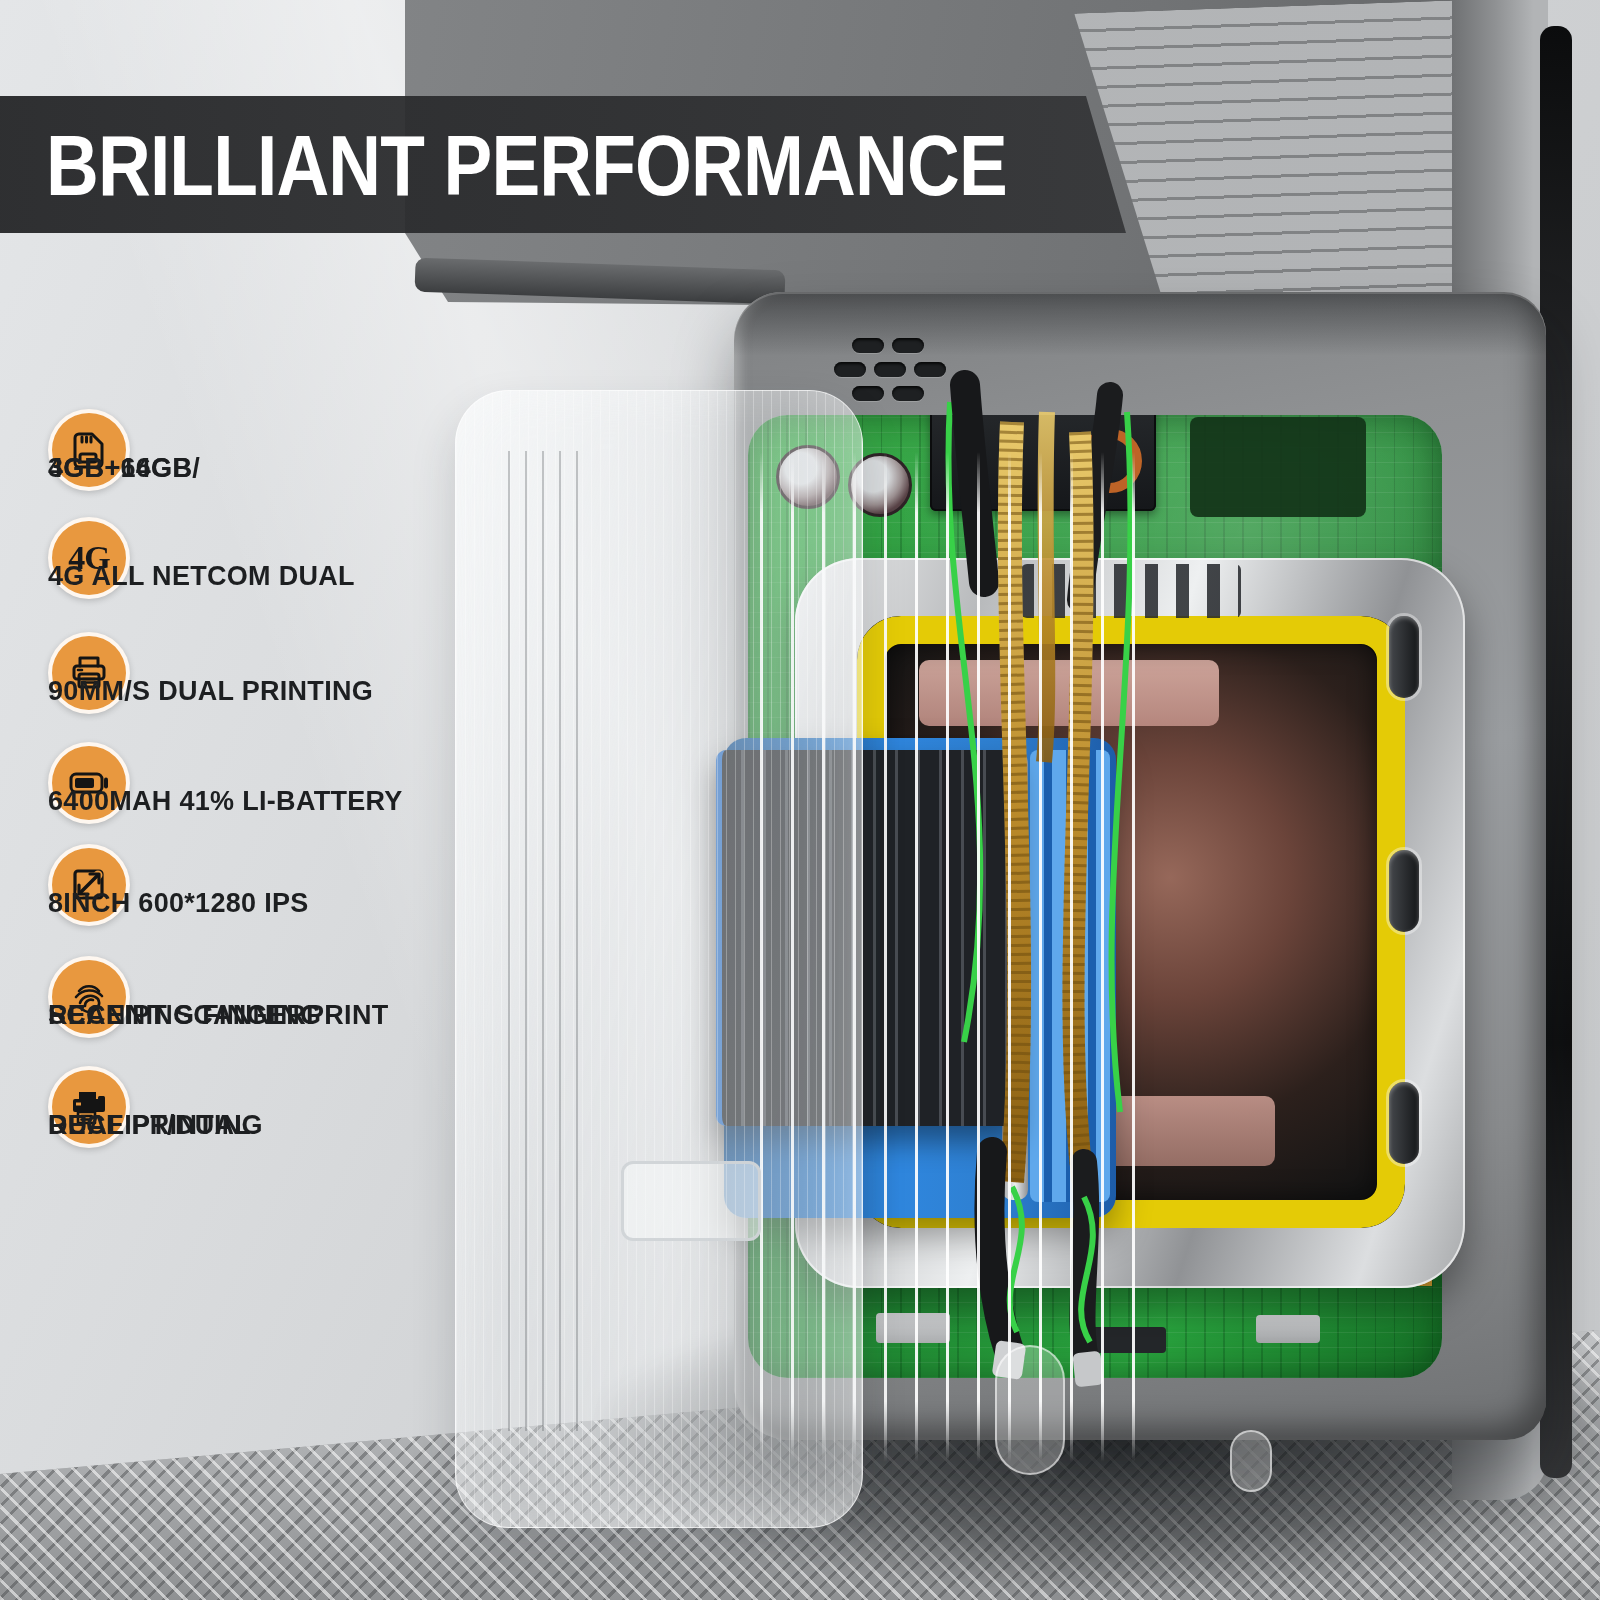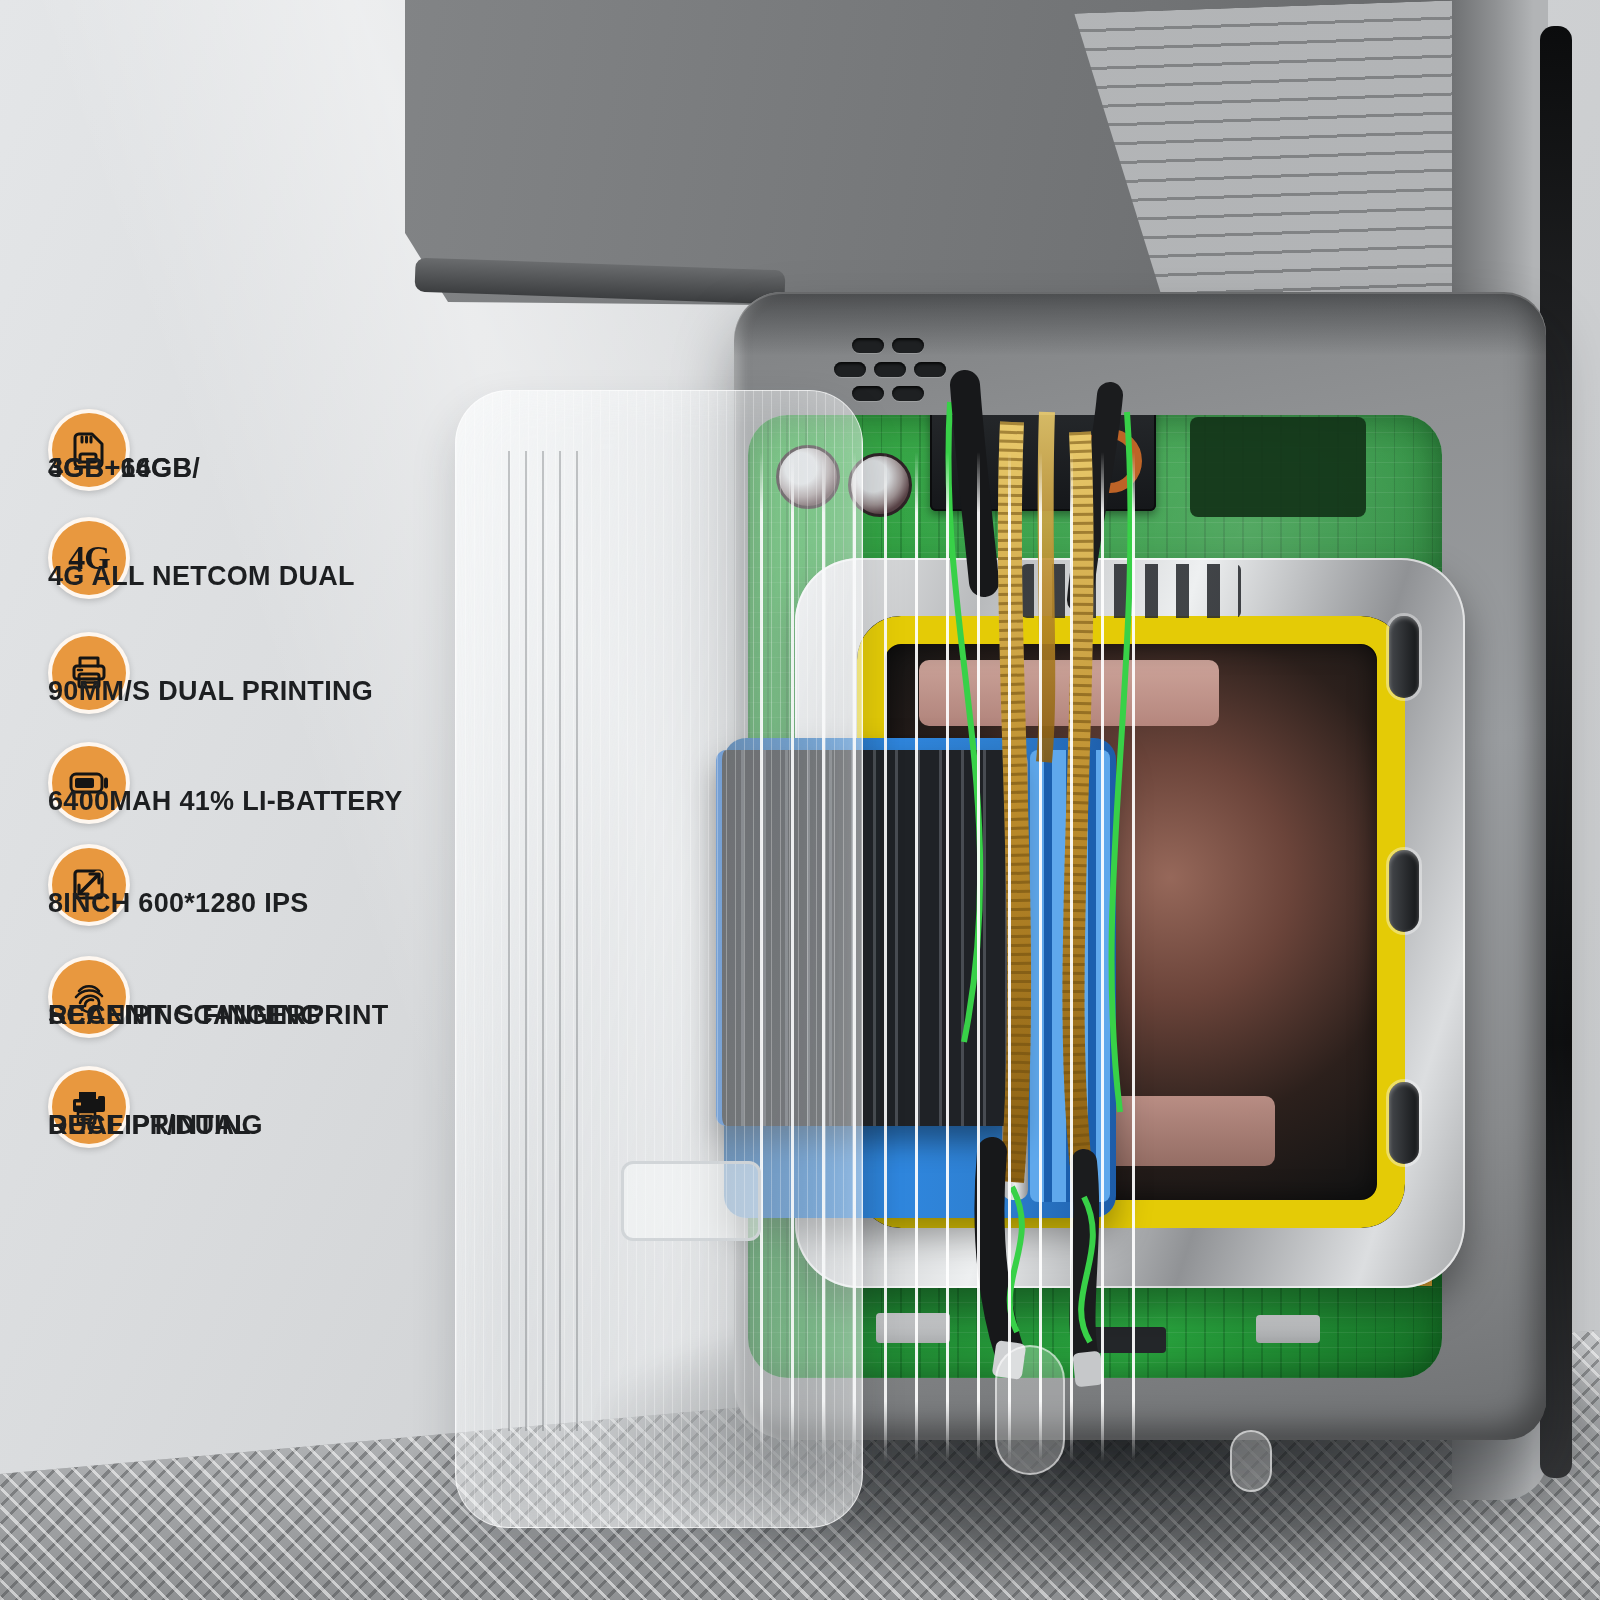--- a/index.html
+++ b/index.html
@@ -240,20 +240,23 @@
     </div>
   </div>
 
   <div class="cover">
     <div class="cover-streaks"></div>
     <div class="cover-cut"></div>
   </div>
   <div class="drip" style="left:995px;top:1345px;width:70px;height:130px;"></div>
   <div class="drip" style="left:1230px;top:1430px;width:42px;height:62px;"></div>
 
+  <div class="banner">
+    <div class="title">BRILLIANT PERFORMANCE</div>
+  </div>
 
   <div class="feat" style="top:409px;">
     <div class="fi">
       <svg viewBox="0 0 48 48" width="48" height="48" fill="none" stroke="#141414" stroke-width="3" stroke-linecap="round" stroke-linejoin="round">
         <path d="M14 8 h13 l10 10 v19 a4 4 0 0 1 -4 4 H14 a4 4 0 0 1 -4 -4 V12 a4 4 0 0 1 4 -4 z"></path>
         <path d="M17 11 v5 M21.5 11 v5 M26 11 v5"></path>
         <rect x="15" y="28" width="16" height="8" rx="2"></rect>
       </svg>
     </div>
     <div class="ft">

